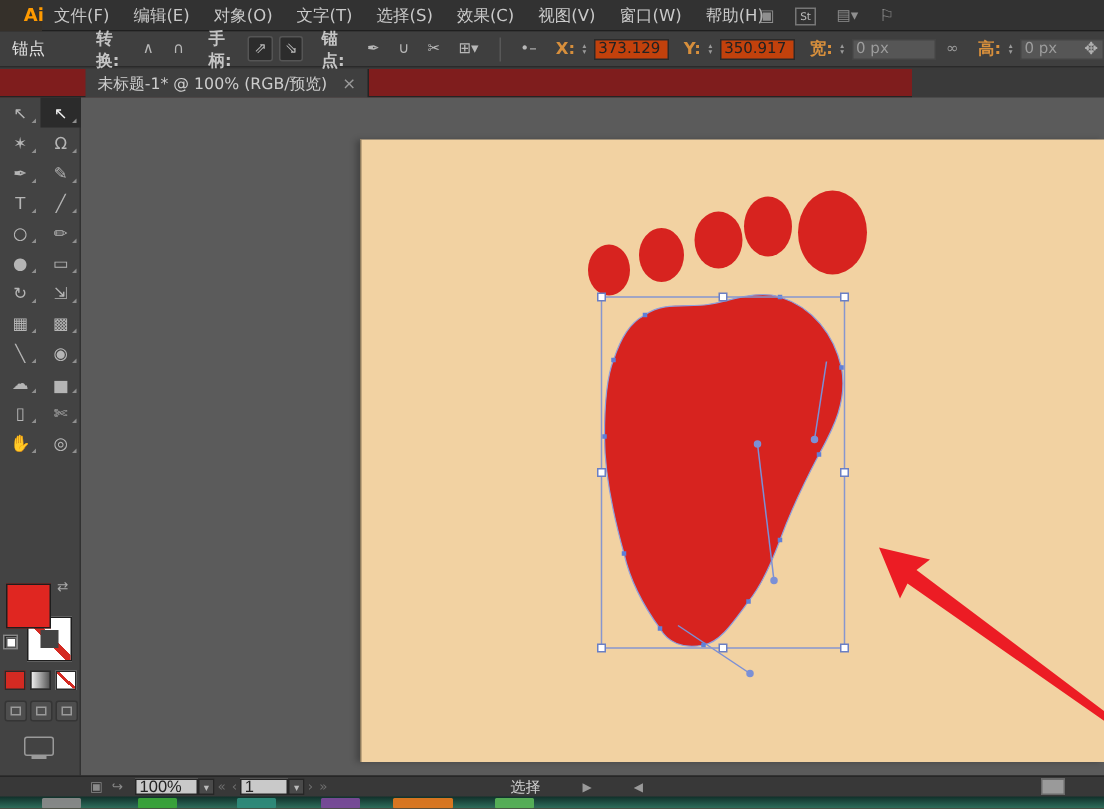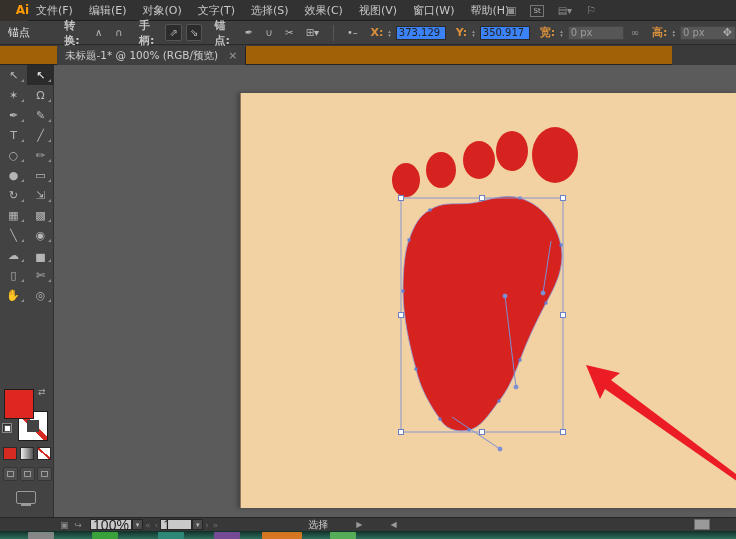--- a/index.html
+++ b/index.html
@@ -21,28 +21,28 @@
               border-bottom:1px solid #2a2a2a;display:flex;align-items:center;gap:4px;padding-left:8px;}
   .cb-title{font-weight:normal;color:#e2e2e2;width:52px;}
   .cb-label{color:#c4c4c4;margin-left:8px;font-weight:bold;}
   .cb-btn{width:19px;height:17px;display:flex;align-items:center;justify-content:center;
           color:#b8b8b8;font-size:10px;border-radius:2px;}
   .cb-btn.pressed{background:#2c2c2c;border:1px solid #555;}
   .cb-drop{width:26px;}
   .cb-sep{width:1px;height:16px;background:#585858;margin:0 6px;}
   .lbl-orange{color:#d78f3c;font-weight:bold;margin-left:6px;}
   .spin{display:flex;flex-direction:column;font-size:5px;line-height:4px;color:#9a9a9a;margin:0 1px;}
-  .field{height:14px;border:1px solid #2a2a2a;background:#3b82f6;color:#222;font-size:10px;
+  .field{height:14px;border:1px solid #2a2a2a;background:#c2410c;color:#222;font-size:10px;
          padding:0 2px;font-family:"DejaVu Sans",sans-serif;}
   .field.xy{width:50px;}
   .field.dim{width:56px;background:#565656;color:#9c9c9c;border-color:#444;}
   .link-glyph{color:#9a9a9a;margin:0 3px;font-size:10px;}
   .cb-right{position:absolute;right:4px;color:#b0b0b0;font-size:11px;}
   
-  .tabbar{position:absolute;left:0;top:46px;width:672px;height:19px;background:#a16207;border-bottom:1px solid #242424;}
+  .tabbar{position:absolute;left:0;top:46px;width:608px;height:19px;background:#7f1d1d;border-bottom:1px solid #242424;}
   .doc-tab{position:absolute;left:57px;top:0;height:19px;background:#3f3f3f;display:flex;align-items:center;
            padding:0 8px;font-size:10.5px;color:#cdcdcd;border-right:1px solid #242424;}
   .tab-close{margin-left:10px;color:#9a9a9a;font-size:11px;}
   
   .toolbar{position:absolute;left:0;top:65px;width:54px;bottom:22px;background:#434343;border-right:1px solid #323232;}
   .tools{display:grid;grid-template-columns:27px 27px;}
   .tool{height:20px;display:flex;align-items:center;justify-content:center;color:#b5b5b5;
         font-size:11px;position:relative;}
   .tool.active{background:#2b2b2b;color:#f0f0f0;}
   .tool::after{content:"";position:absolute;right:3px;bottom:3px;border-left:3px solid transparent;
@@ -69,26 +69,26 @@
   .screen-mode::after{content:"";position:absolute;left:4px;bottom:-3px;width:10px;height:2px;background:#9a9a9a;}
   
   .viewport{position:absolute;left:54px;top:65px;right:0;bottom:22px;background:#5b5b5b;overflow:hidden;}
   .artboard{position:absolute;left:186px;top:28px;width:496px;height:415px;background:#f2d2a2;
             border-left:1px solid #8d7a5c;box-shadow:-3px 0 4px rgba(0,0,0,.25);}
   svg.art{position:absolute;left:0;top:0;width:682px;height:452px;}
   
   .statusbar{position:absolute;left:0;bottom:8px;width:736px;height:14px;background:#383838;
              border-top:1px solid #262626;display:flex;align-items:center;font-size:9px;color:#9a9a9a;}
   .sb-icons{margin-left:60px;display:flex;gap:6px;font-size:9px;color:#8a8a8a;}
-  .sb-field{height:11px;border:1px solid #262626;background:#c9c9c9;color:#222;font-size:14px;padding:0 2px;}
+  .sb-field{height:11px;border:1px solid #262626;background:#c9c9c9;color:#222;font-size:11px;padding:0 2px;}
   .sb-zoom{width:42px;margin-left:8px;}
   .sb-art{width:32px;}
   .sb-drop{background:#4a4a4a;color:#bbb;width:11px;height:11px;display:inline-flex;align-items:center;justify-content:center;border:1px solid #262626;font-size:7px;}
   .sb-nav{color:#6f6f6f;margin:0 2px;font-size:9px;}
-  .sb-status{color:#cfcfcf;font-size:10px;margin-left:88px;}
+  .sb-status{color:#cfcfcf;font-size:10px;margin-left:120px;}
   .sb-scroll-arrow{color:#9a9a9a;font-size:8px;margin-left:28px;}
   .sb-thumb{position:absolute;right:26px;bottom:1px;width:16px;height:11px;background:#9a9a9a;border:1px solid #6a6a6a;}
   
   .taskbar{position:absolute;left:0;bottom:0;width:736px;height:8px;
            background:linear-gradient(#10302a,#2f6f5c);}
   .tb-item{position:absolute;top:1px;height:7px;width:26px;border-radius:1px;opacity:.95;}
 </style>
 </head>
 <body>
 

